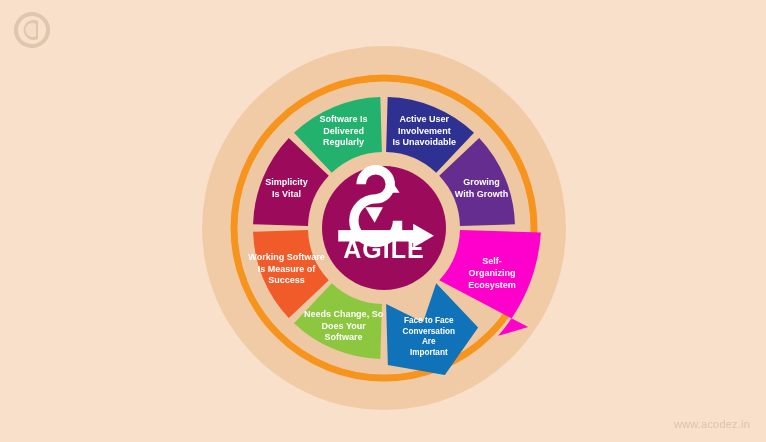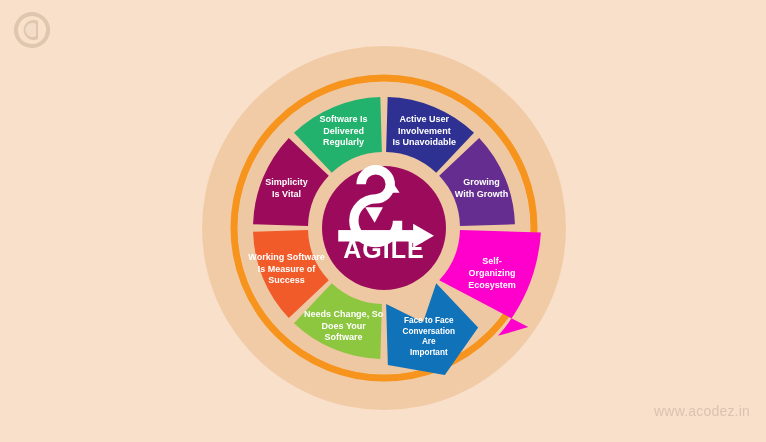--- a/index.html
+++ b/index.html
@@ -31,23 +31,23 @@
   .brand-logo {
     position: absolute;
     left: 14px;
     top: 12px;
     width: 36px;
     height: 36px;
   }
   .watermark {
     position: absolute;
     right: 16px;
-    bottom: 23px;
+    bottom: 12px;
     font-family: "Liberation Sans", sans-serif;
-    font-size: 14px;
+    font-size: 11px;
     color: #d8c3b0;
     letter-spacing: 0.2px;
   }
 </style>
 </head>
 <body>
 
 <div id="stage">
 
   <svg width="766" height="442" viewBox="0 0 766 442">

